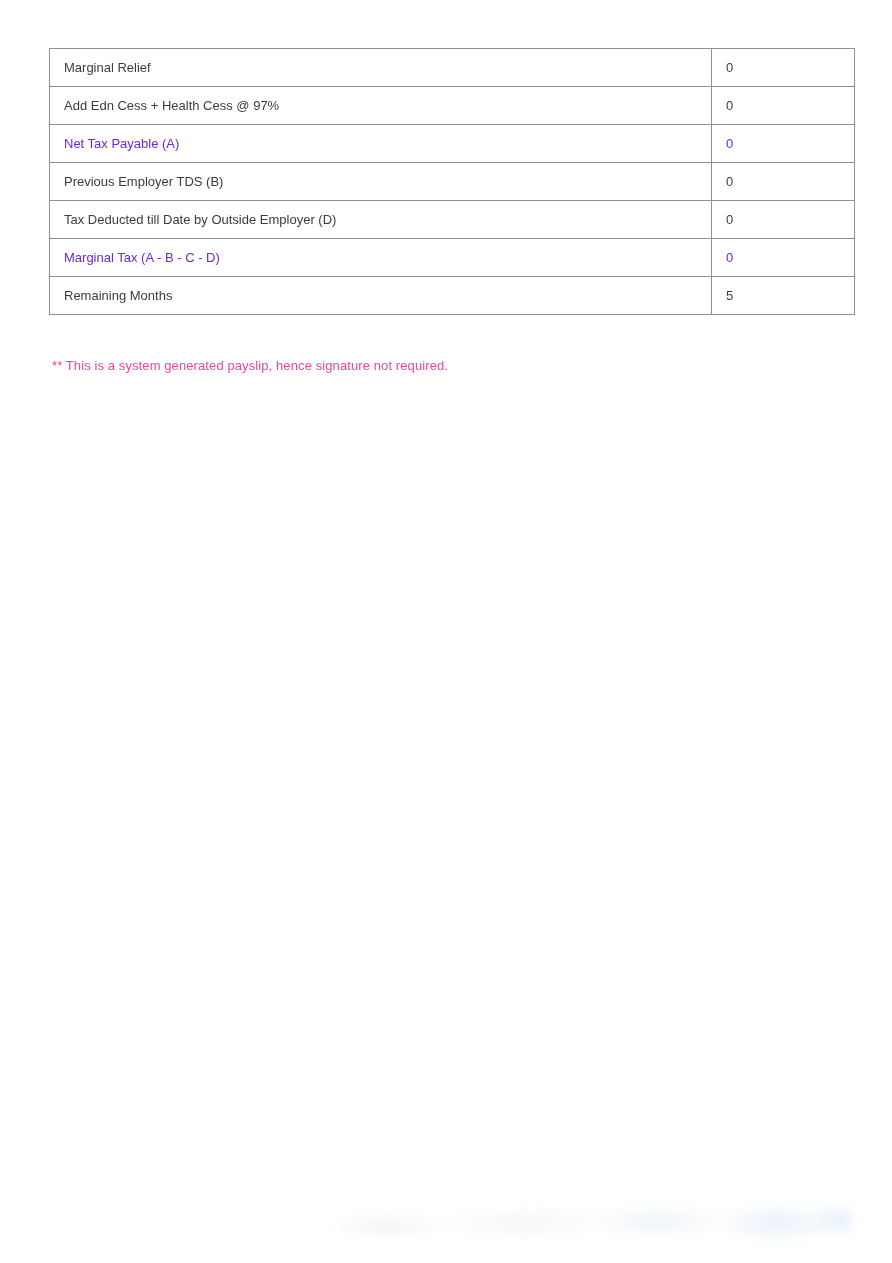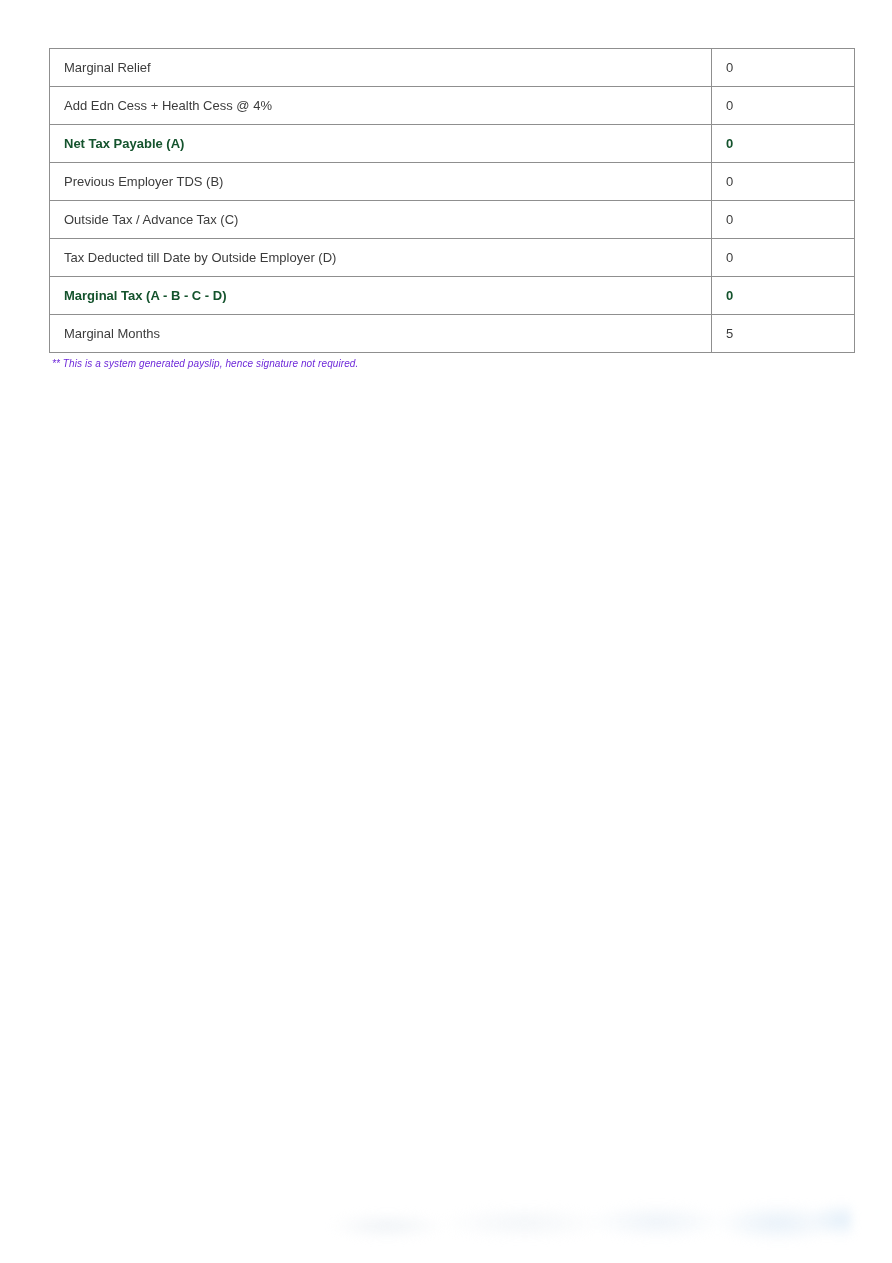--- a/index.html
+++ b/index.html
@@ -30,31 +30,30 @@
     padding: 0 10px 0 14px;
     font-size: 13px;
     color: #3c3c3c;
     vertical-align: middle;
     background: #ffffff;
   }
   table.tax-table td.value-cell {
     width: 143px;
   }
   table.tax-table tr.bold td {
-    font-weight: bold;
-    color: #14532d;
+    font-weight: normal;
+    color: #6d28d9;
   }
   .footer-note {
     position: absolute;
     left: 43px;
     top: 349px;
-    font-size: 10px;
-    color: #6d28d9;
+    font-size: 13px;
+    color: #ec4899;
     letter-spacing: 0.1px;
-    font-style: italic;
   }
   .watermark {
     position: absolute;
     left: 318px;
     top: 1188px;
     width: 528px;
     height: 58px;
     filter: blur(5px);
     opacity: 0.65;
     background:
@@ -70,45 +69,41 @@
 
 <div class="page">
 
   <table class="tax-table">
     <tbody>
         <tr>
     <td class="label-cell">Marginal Relief</td>
     <td class="value-cell">0</td>
   </tr>
         <tr>
-    <td class="label-cell">Add Edn Cess + Health Cess @ 4%</td>
+    <td class="label-cell">Add Edn Cess + Health Cess @ 97%</td>
     <td class="value-cell">0</td>
   </tr>
         <tr class="bold">
     <td class="label-cell">Net Tax Payable (A)</td>
     <td class="value-cell">0</td>
   </tr>
         <tr>
     <td class="label-cell">Previous Employer TDS (B)</td>
     <td class="value-cell">0</td>
   </tr>
         <tr>
-    <td class="label-cell">Outside Tax / Advance Tax (C)</td>
-    <td class="value-cell">0</td>
-  </tr>
-        <tr>
     <td class="label-cell">Tax Deducted till Date by Outside Employer (D)</td>
     <td class="value-cell">0</td>
   </tr>
         <tr class="bold">
     <td class="label-cell">Marginal Tax (A - B - C - D)</td>
     <td class="value-cell">0</td>
   </tr>
         <tr>
-    <td class="label-cell">Marginal Months</td>
+    <td class="label-cell">Remaining Months</td>
     <td class="value-cell">5</td>
   </tr>
       </tbody>
   </table>
 
   <div class="footer-note">** This is a system generated payslip, hence signature not required.</div>
 
   <div class="watermark"></div>
 
 </div>

